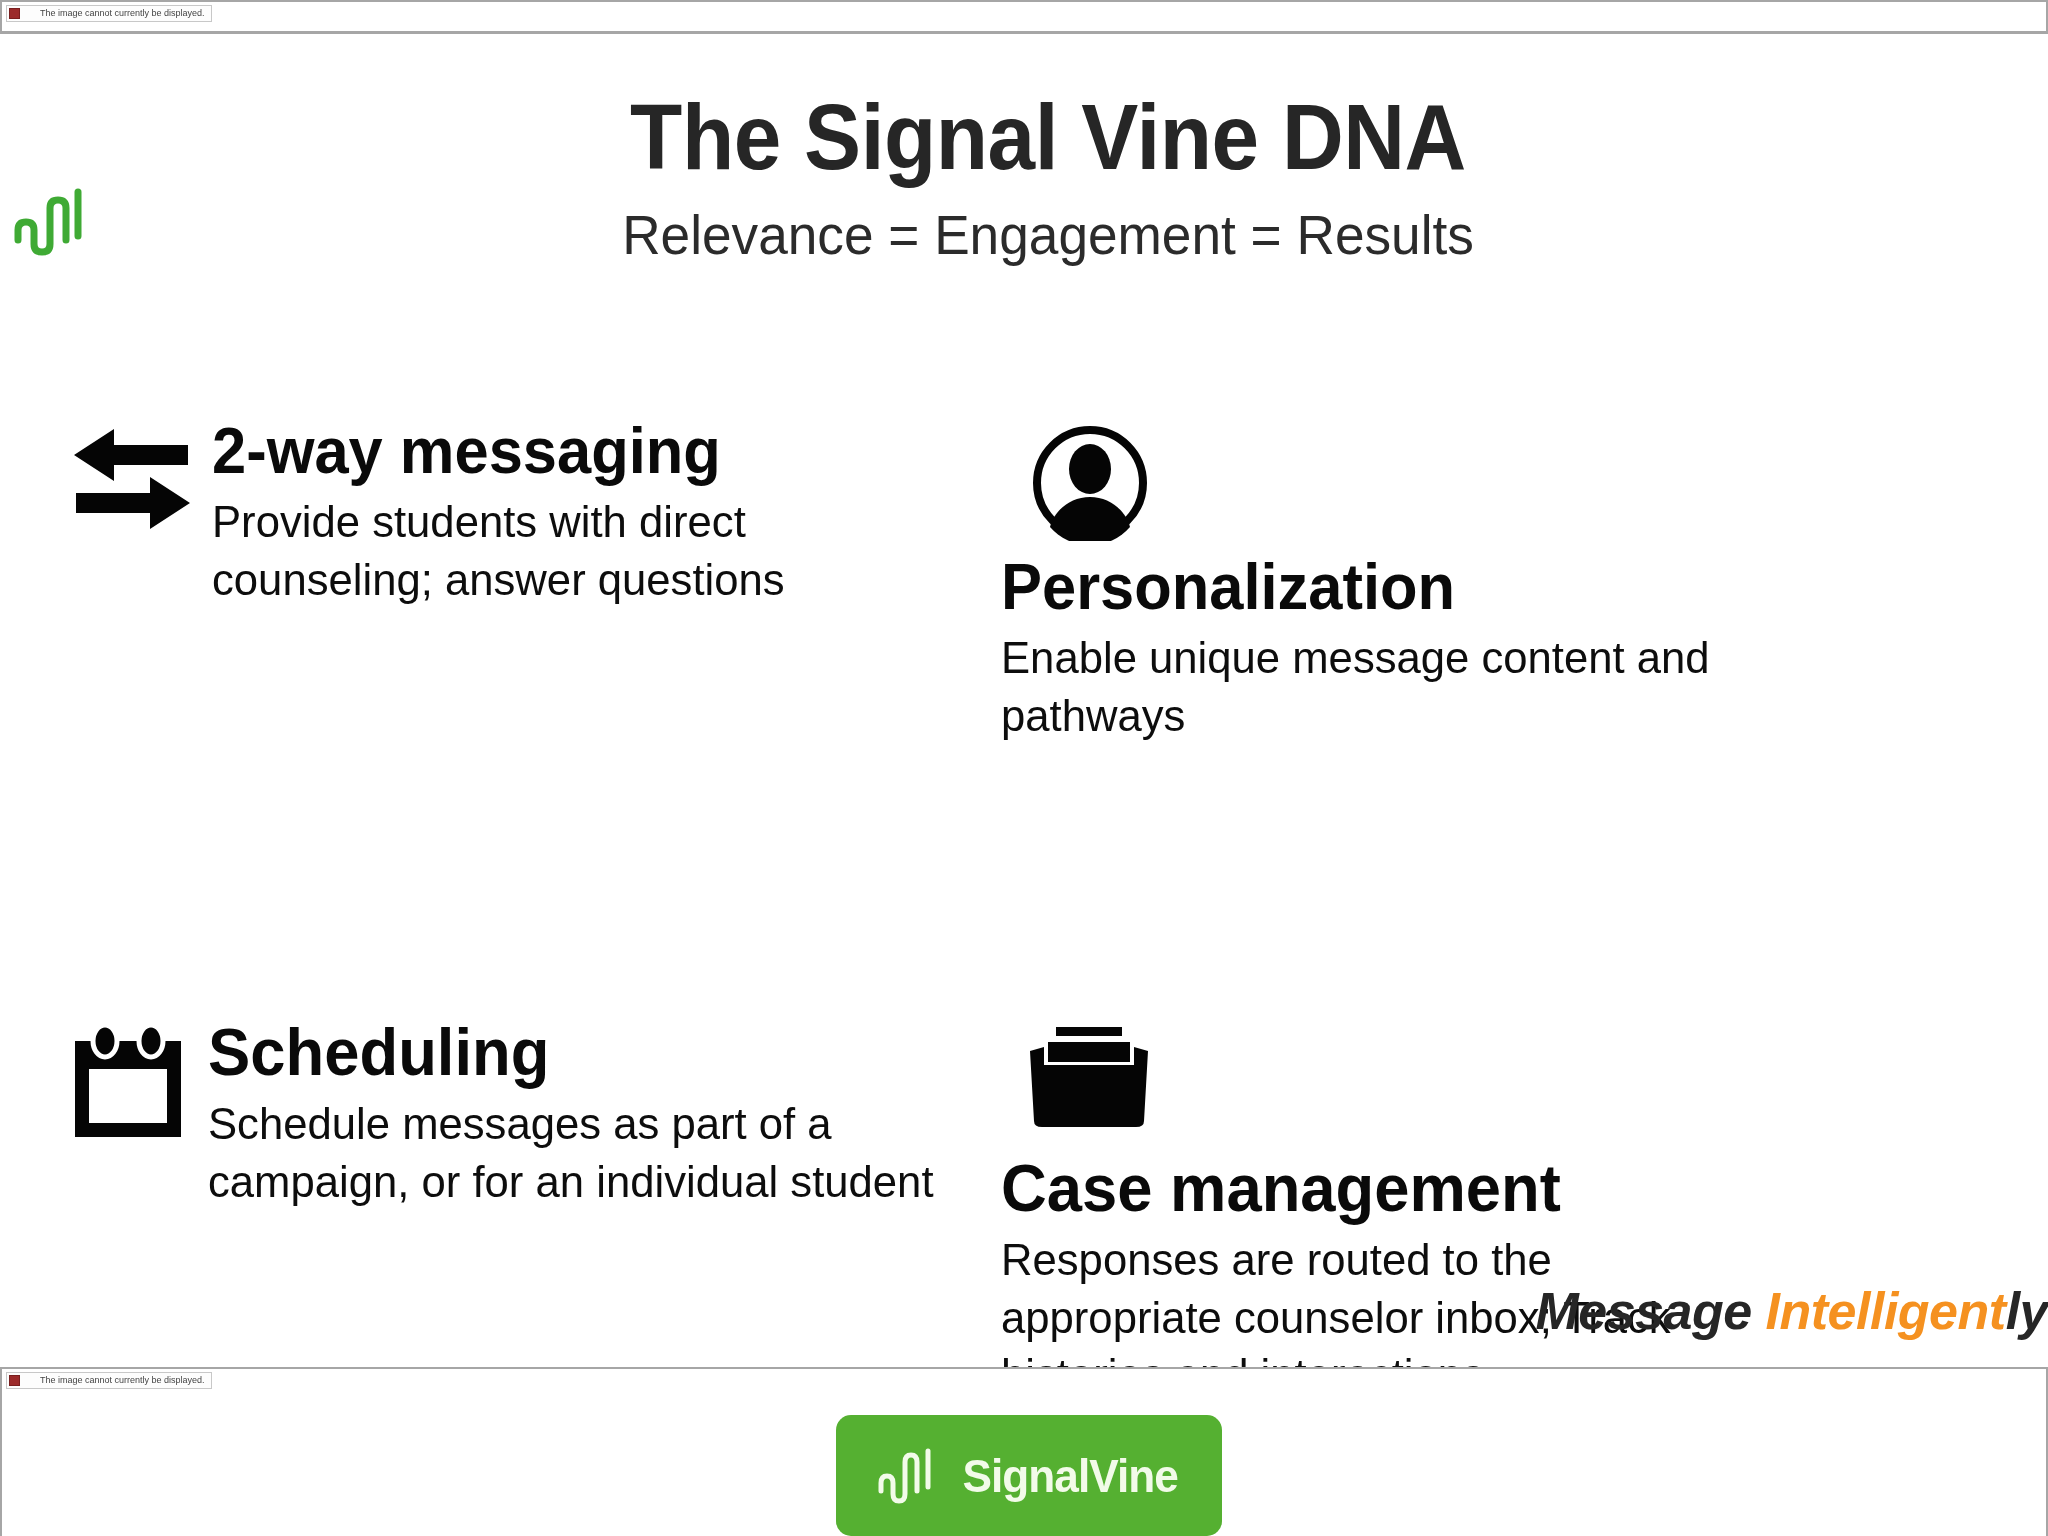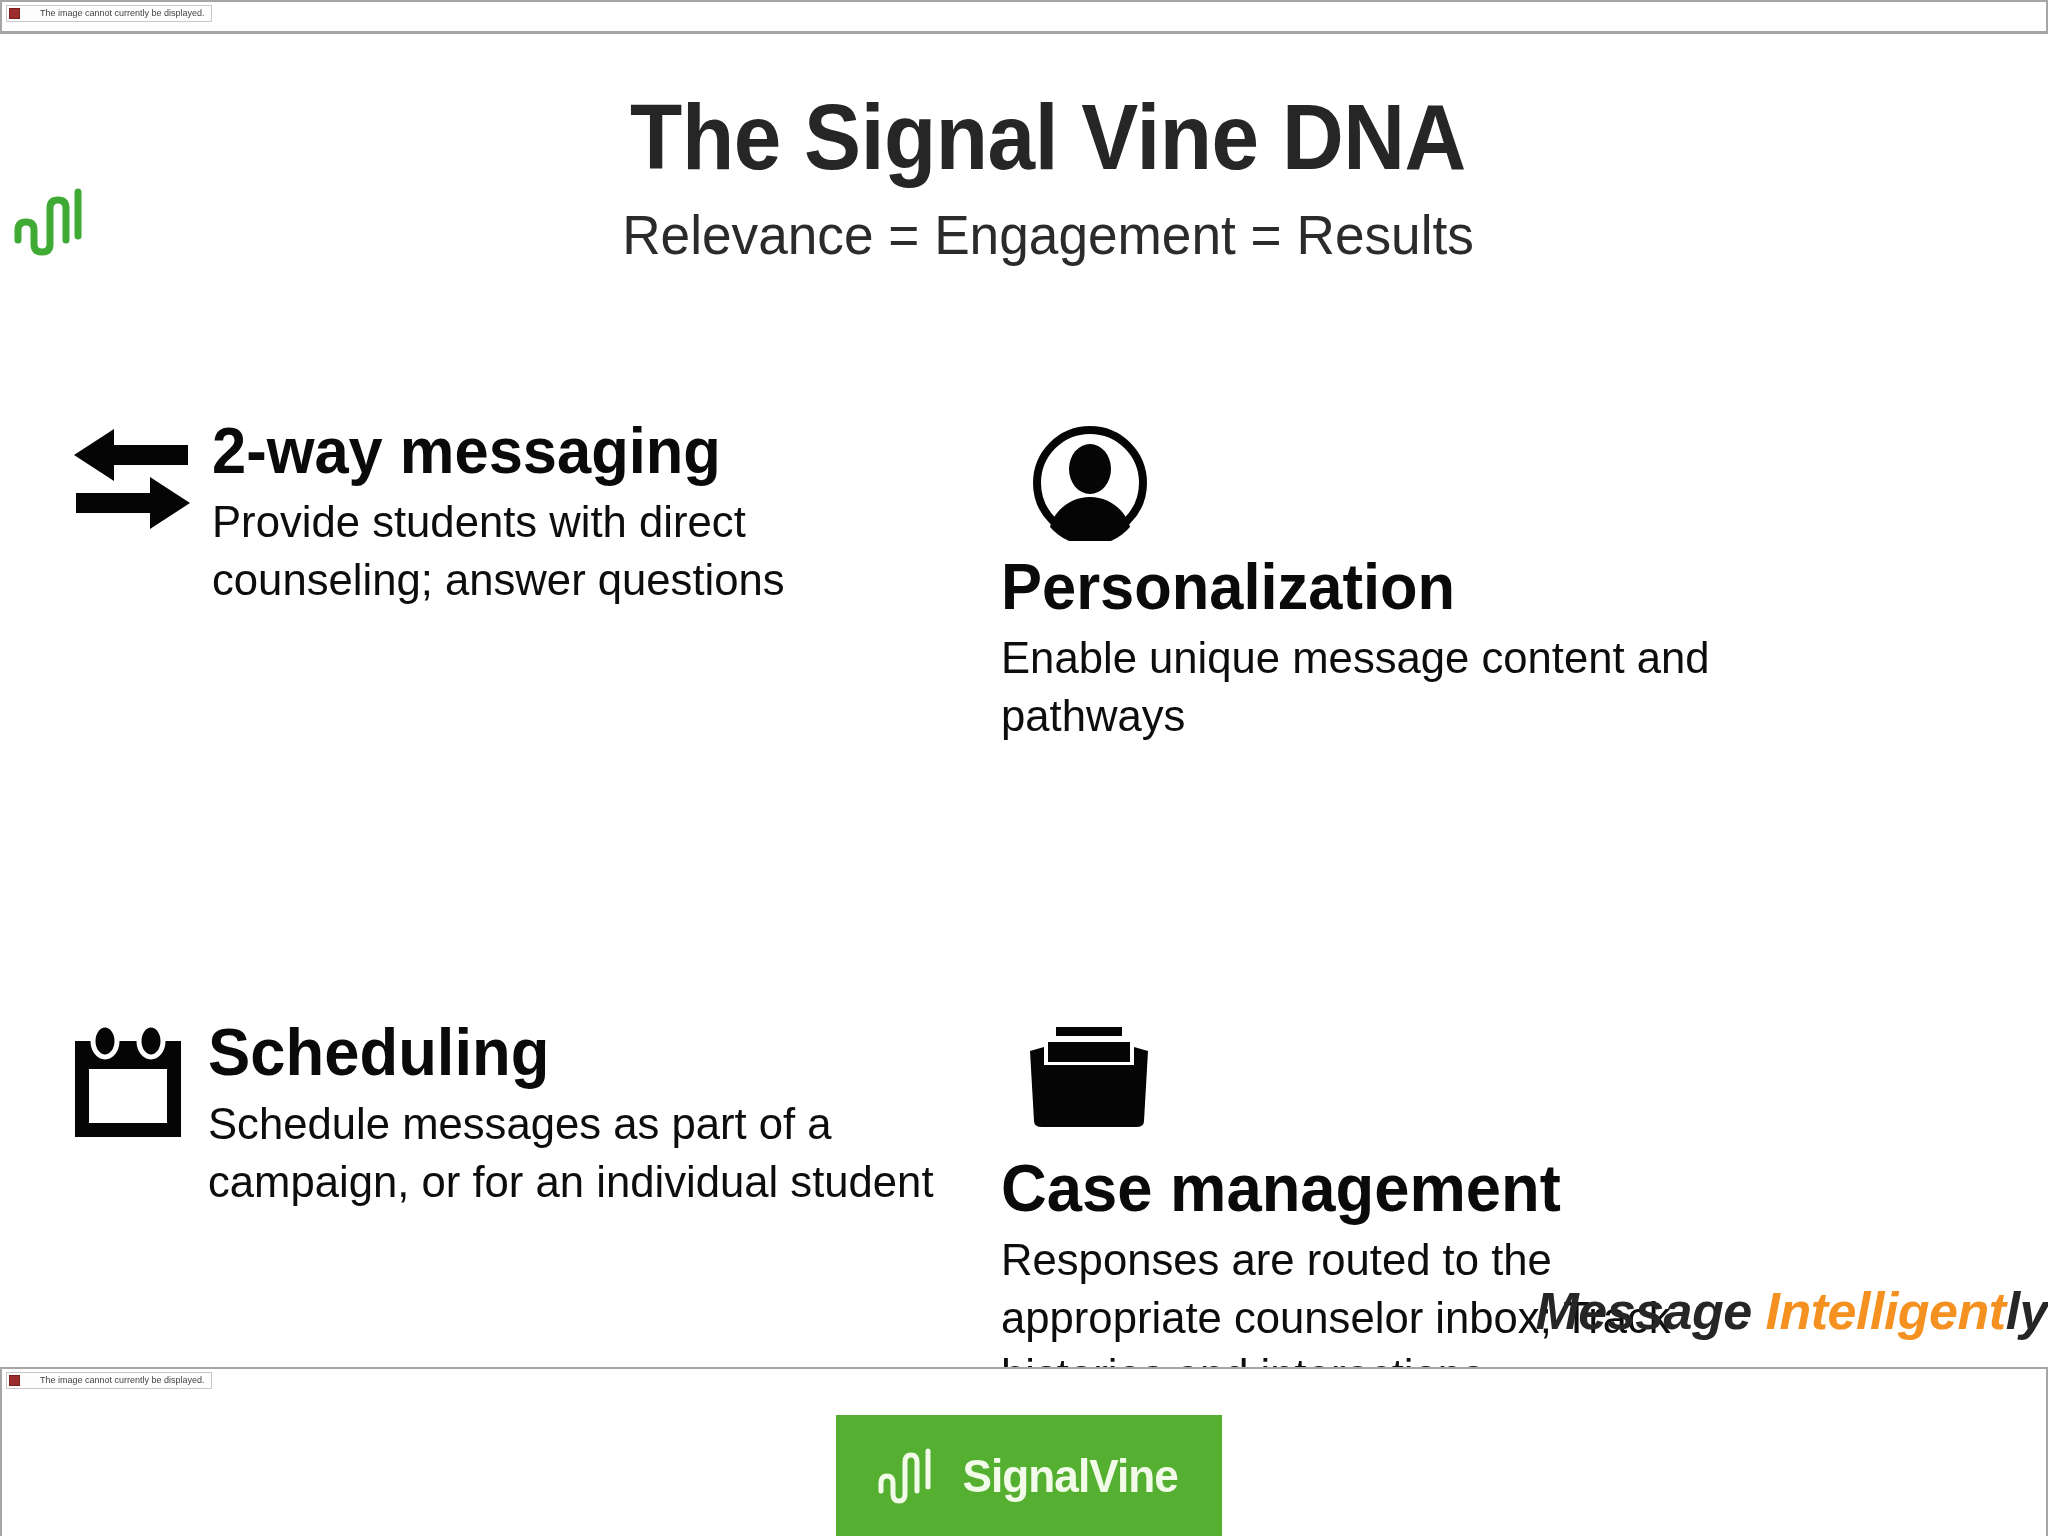--- a/index.html
+++ b/index.html
@@ -195,20 +195,21 @@
     left: 836px;
     top: 1415px;
     width: 386px;
     height: 121px;
     background: #55b031;
     display: flex;
     align-items: center;
     justify-content: center;
     gap: 16px;
     box-sizing: border-box;
+    border-radius: 15px;
   }
   .logo-banner .wave { flex: 0 0 auto; }
   .logo-wordmark {
     font-size: 46px;
     font-weight: bold;
     color: #f2fbe9;
     letter-spacing: -1px;
     font-family: "Liberation Sans", sans-serif;
     transform: scaleX(0.96);
   }

